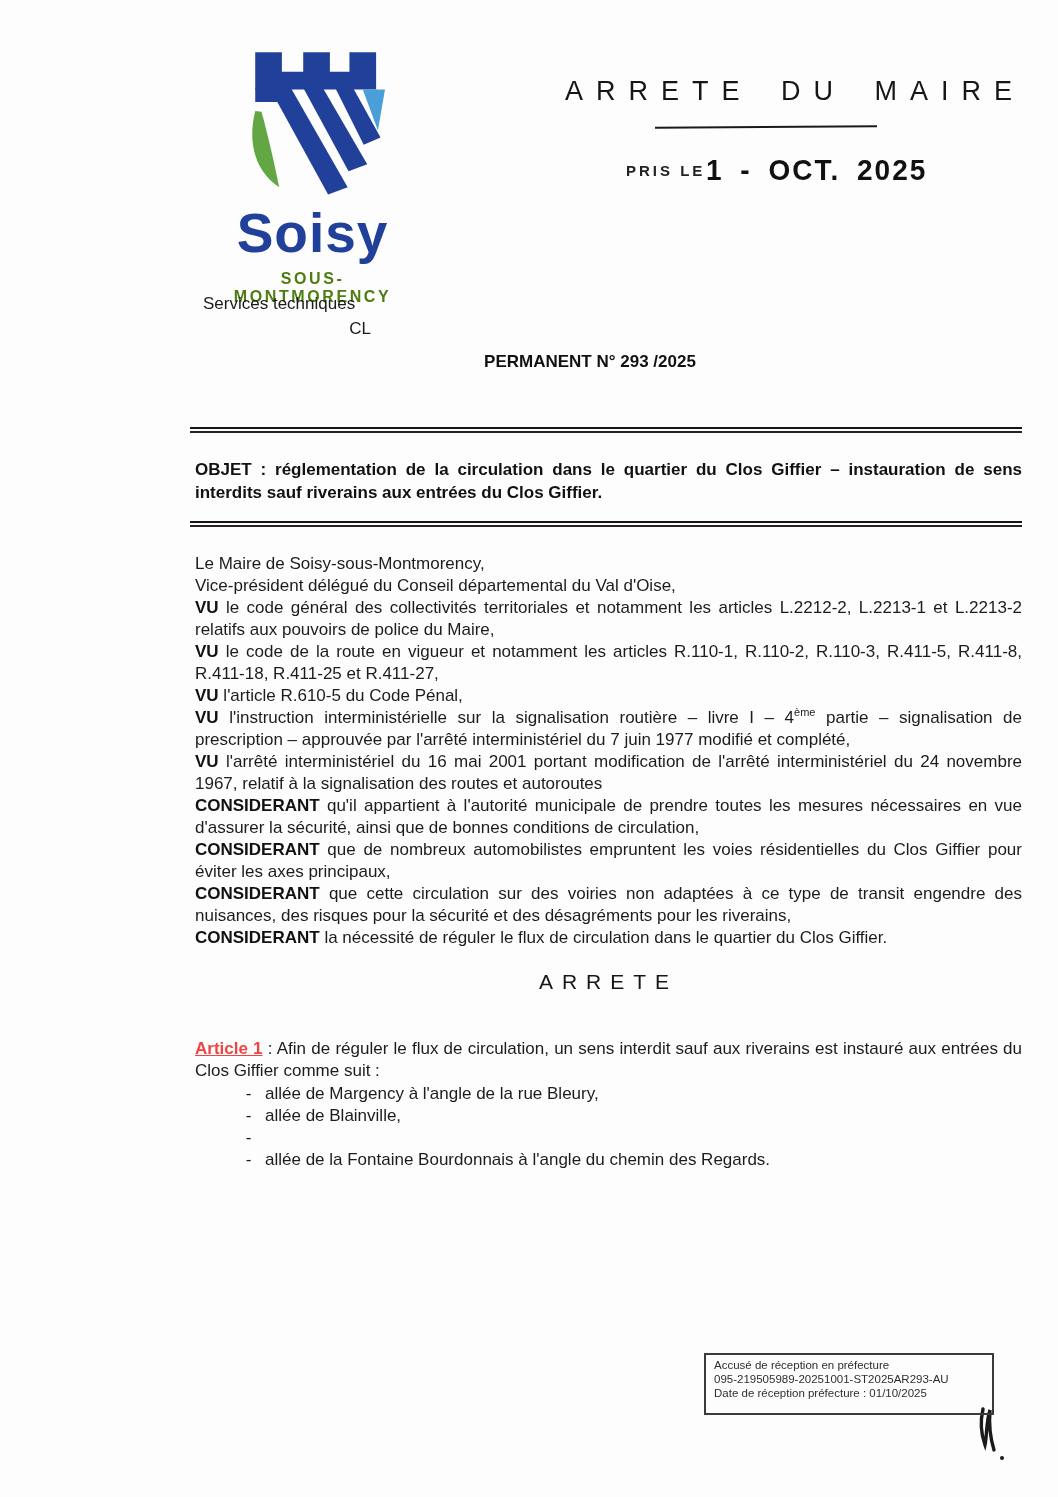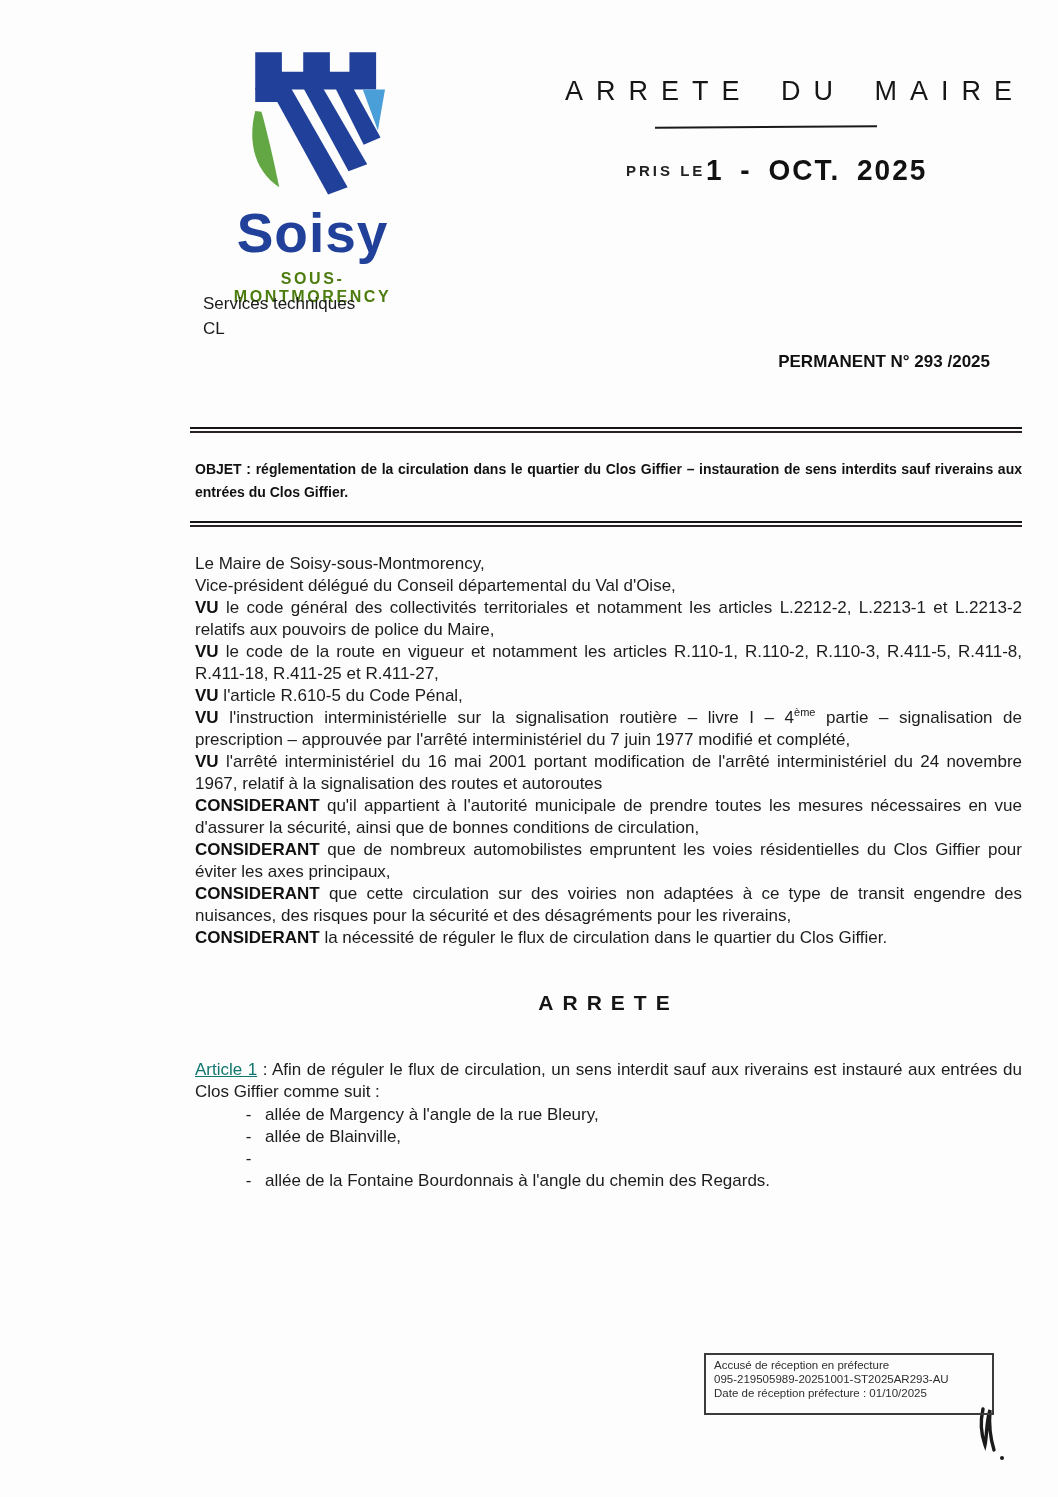--- a/index.html
+++ b/index.html
@@ -44,53 +44,53 @@
     font-size: 15px; font-weight: 700; letter-spacing: 3px; color: #222; text-align: right;
   }
   .date-stamp {
     position: absolute; left: 706px; top: 155px;
     font-size: 28px; font-weight: 700; letter-spacing: 2px; word-spacing: 7px;
     color: #111; transform: scaleY(1.05); white-space: nowrap;
   }
 
   
   .service { position: absolute; left: 203px; top: 294px; font-size: 17px; }
-  .initials { position: absolute; left: 203px; top: 319px; width: 168px; text-align: left; font-size: 17px; }
+  .initials { position: absolute; left: 203px; top: 319px; width: 168px; text-align: right; font-size: 17px; }
   .permanent {
     position: absolute; left: 190px; top: 352px; width: 800px;
-    text-align: right; font-size: 17px; font-weight: 700; color: #111;
+    text-align: center; font-size: 17px; font-weight: 700; color: #111;
   }
 
   
   .rule { position: absolute; left: 190px; width: 832px; height: 6px;
     border-top: 2.5px solid #151515; border-bottom: 2px solid #2a2222; }
   .rule-top { top: 427px; }
   .rule-bottom { top: 521px; }
 
   
   .objet {
     position: absolute; left: 195px; top: 458px; width: 827px;
-    font-size: 14px; font-weight: 700; line-height: 23px;
+    font-size: 17px; font-weight: 700; line-height: 23px;
     text-align: justify; color: #111;
   }
 
   
   .body-flow { position: absolute; left: 195px; top: 553px; width: 827px; font-size: 17px; line-height: 22px; }
   .pre-line { margin: 0; }
   .para { text-align: justify; }
   .para b, .art b { font-weight: 700; color: #111; }
   sup { font-size: 11px; vertical-align: super; line-height: 0; }
 
   .arrete-heading {
-    margin-top: 43px; margin-bottom: 45px;
-    text-align: center; font-size: 21px; font-weight: 700;
+    margin-top: 22px; margin-bottom: 45px;
+    text-align: center; font-size: 21px; font-weight: 400;
     letter-spacing: 9px; color: #161616;
   }
   .art { text-align: justify; position: relative; z-index: 3; }
-  .art .art-lead { font-weight: 400; text-decoration: underline; color: #0f766e; }
+  .art .art-lead { font-weight: 700; text-decoration: underline; color: #ef4444; }
   .allee-list { list-style: none; margin-top: 1px; position: relative; z-index: 3; }
   .allee-list li { display: flex; }
   .allee-list .dash { width: 33px; text-align: center; margin-left: 37px; flex: none; }
 
   
   .pref-stamp {
     position: absolute; left: 704px; top: 1353px; width: 290px; height: 62px;
     border: 2px solid #3b3b3b; background: transparent;
     padding: 3px 8px; font-size: 11.5px; line-height: 14px; color: #2e2e2e;
     z-index: 2;

